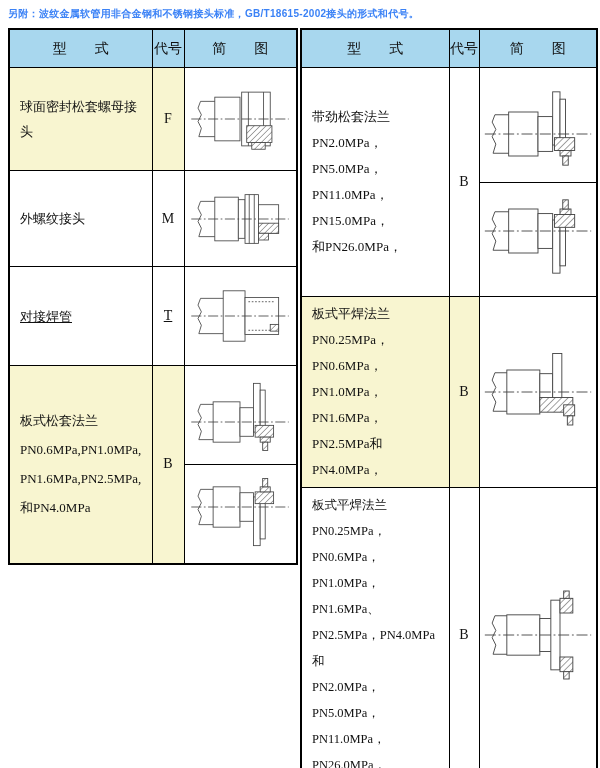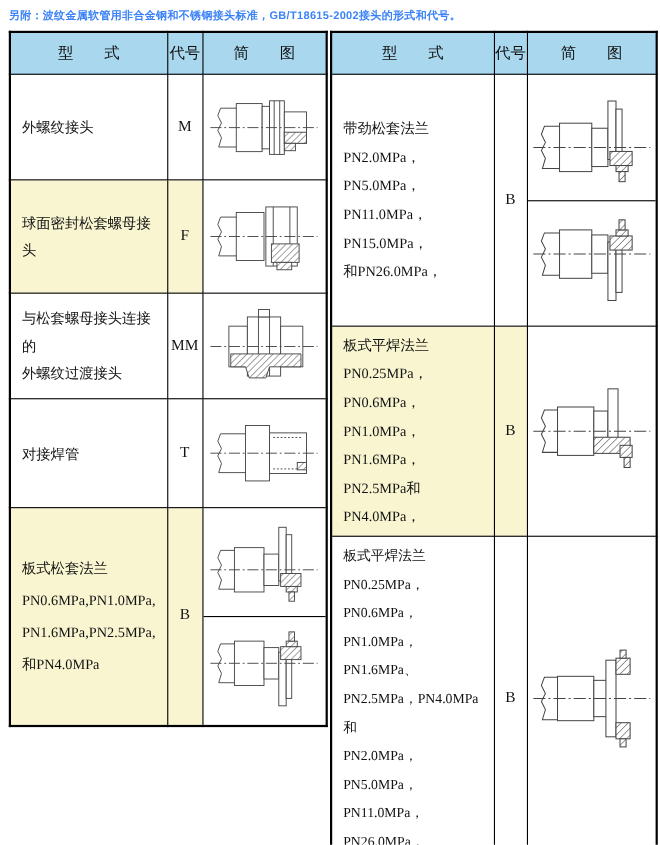--- a/index.html
+++ b/index.html
@@ -56,20 +56,40 @@
         <col style="width:113px">
       </colgroup>
     <thead>
       <tr>
         <th>型　　式</th>
         <th>代号</th>
         <th>简　　图</th>
       </tr>
     </thead>
     <tbody>
+        <tr style="height: 103px;">
+          <td class="type-cell hl">
+            <div>球面密封松套螺母接头</div>
+          </td>
+          <td class="code-cell hl">F</td>
+          <td class="diag-cell">
+            <div class="sub">
+              <svg viewBox="0 0 120 100" width="102" height="84">
+                <path d="M32 29 H13 l-3 8 4 8 -4 8 4 8 -3 10 H32" fill="#fff" stroke="#444444"></path>
+                <rect x="30" y="24" width="30" height="52" fill="#fff" stroke="#444444"></rect>
+                <rect x="62" y="18" width="34" height="64" fill="#fff" stroke="#444444"></rect>
+                <line x1="70" y1="18" x2="70" y2="82" stroke="#444444"></line>
+                <line x1="88" y1="18" x2="88" y2="82" stroke="#444444"></line>
+                <rect x="68" y="58" width="30" height="20" fill="url(#hatch)" stroke="#444444"></rect>
+                <rect x="74" y="78" width="16" height="8" fill="url(#hatch)" stroke="#444444"></rect>
+                <line x1="2" y1="50" x2="118" y2="50" stroke="#444444" stroke-dasharray="12 3 2 3"></line>
+              </svg>
+            </div>
+          </td>
+        </tr>
         <tr style="height: 96px;">
           <td class="type-cell">
             <div>外螺纹接头</div>
           </td>
           <td class="code-cell">M</td>
           <td class="diag-cell">
             <div class="sub">
               <svg viewBox="0 0 120 100" width="102" height="84">
                 <path d="M32 29 H13 l-3 8 4 8 -4 8 4 8 -3 10 H32" fill="#fff" stroke="#444444"></path>
                 <rect x="30" y="24" width="28" height="52" fill="#fff" stroke="#444444"></rect>
@@ -78,62 +98,21 @@
                 <line x1="71" y1="21" x2="71" y2="79" stroke="#444444"></line>
                 <line x1="77" y1="21" x2="77" y2="79" stroke="#444444"></line>
                 <rect x="82" y="33" width="24" height="34" fill="#fff" stroke="#444444"></rect>
                 <rect x="82" y="55" width="24" height="12" fill="url(#hatch)" stroke="#444444"></rect>
                 <rect x="82" y="67" width="12" height="8" fill="url(#hatch)" stroke="#444444"></rect>
                 <line x1="2" y1="50" x2="118" y2="50" stroke="#444444" stroke-dasharray="12 3 2 3"></line>
               </svg>
             </div>
           </td>
         </tr>
-        <tr style="height: 103px;">
-          <td class="type-cell hl">
-            <div>球面密封松套螺母接头</div>
-          </td>
-          <td class="code-cell hl">F</td>
-          <td class="diag-cell">
-            <div class="sub">
-              <svg viewBox="0 0 120 100" width="102" height="84">
-                <path d="M32 29 H13 l-3 8 4 8 -4 8 4 8 -3 10 H32" fill="#fff" stroke="#444444"></path>
-                <rect x="30" y="24" width="30" height="52" fill="#fff" stroke="#444444"></rect>
-                <rect x="62" y="18" width="34" height="64" fill="#fff" stroke="#444444"></rect>
-                <line x1="70" y1="18" x2="70" y2="82" stroke="#444444"></line>
-                <line x1="88" y1="18" x2="88" y2="82" stroke="#444444"></line>
-                <rect x="68" y="58" width="30" height="20" fill="url(#hatch)" stroke="#444444"></rect>
-                <rect x="74" y="78" width="16" height="8" fill="url(#hatch)" stroke="#444444"></rect>
-                <line x1="2" y1="50" x2="118" y2="50" stroke="#444444" stroke-dasharray="12 3 2 3"></line>
-              </svg>
-            </div>
-          </td>
-        </tr>
-        <tr style="height: 96px;">
-          <td class="type-cell">
-            <div>与松套螺母接头连接的</div>
-            <div>外螺纹过渡接头</div>
-          </td>
-          <td class="code-cell">MM</td>
-          <td class="diag-cell">
-            <div class="sub">
-              <svg viewBox="0 0 120 100" width="102" height="84">
-                <rect x="22" y="28" width="20" height="44" fill="#fff" stroke="#444444"></rect>
-                <rect x="42" y="18" width="36" height="64" fill="#fff" stroke="#444444"></rect>
-                <line x1="54" y1="18" x2="54" y2="82" stroke="#444444"></line>
-                <line x1="66" y1="18" x2="66" y2="82" stroke="#444444"></line>
-                <rect x="54" y="10" width="12" height="8" fill="#fff" stroke="#444444"></rect>
-                <rect x="78" y="28" width="24" height="44" fill="#fff" stroke="#444444"></rect>
-                <path d="M24 58 H100 V72 H66 L62 84 H44 L40 72 H24 Z" fill="url(#hatch)" stroke="#444444"></path>
-                <line x1="2" y1="50" x2="118" y2="50" stroke="#444444" stroke-dasharray="12 3 2 3"></line>
-              </svg>
-            </div>
-          </td>
-        </tr>
-        <tr style="height: 99px;">
+        <tr style="height: 99px; text-decoration: underline;">
           <td class="type-cell">
             <div>对接焊管</div>
           </td>
           <td class="code-cell">T</td>
           <td class="diag-cell">
             <div class="sub">
               <svg viewBox="0 0 120 100" width="102" height="84">
                 <path d="M42 29 H13 l-3 8 4 8 -4 8 4 8 -3 10 H42" fill="#fff" stroke="#444444"></path>
                 <rect x="40" y="20" width="26" height="60" fill="#fff" stroke="#444444"></rect>
                 <rect x="66" y="28" width="40" height="44" fill="#fff" stroke="#444444"></rect>

